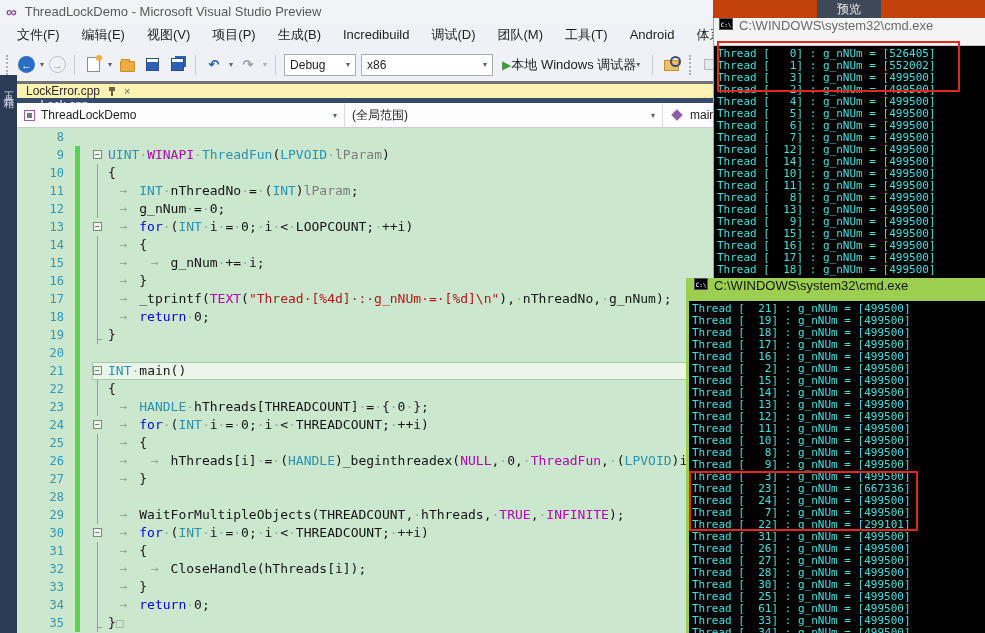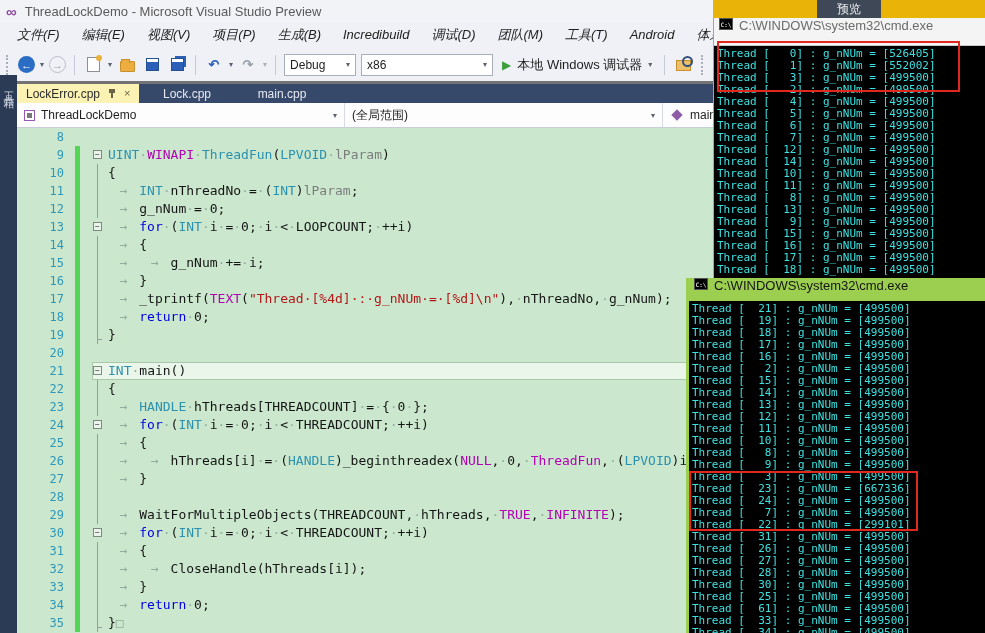--- a/index.html
+++ b/index.html
@@ -11,21 +11,21 @@
   .app{position:relative;width:985px;height:633px;overflow:hidden;background:#EFF1F6;}
 
   
   .titlebar{position:absolute;left:0;top:0;width:985px;height:22px;background:#F2F3F7;
     display:flex;align-items:center;gap:8px;padding-left:6px;font-size:13px;color:#5a5a5a;}
   .vslogo{color:#8d4a9e;font-weight:bold;font-size:15px;line-height:15px;}
 
   
   .menubar{position:absolute;left:0;top:22px;width:985px;height:26px;background:#EFF1F6;
     display:flex;align-items:center;padding-left:6px;font-size:13px;color:#1e1e1e;}
-  .mi{padding:0 11px;line-height:26px;cursor:default;font-style:italic;}
+  .mi{padding:0 11px;line-height:26px;cursor:default;}
 
   
   .toolbar{position:absolute;left:0;top:48px;width:985px;height:36px;background:#EFF1F6;
     border-bottom:3px solid #737373;display:flex;align-items:center;gap:5px;padding-left:3px;}
   .grip{width:4px;height:20px;border-left:2px dotted #A9AEBB;margin:0 3px;}
   .sep{width:1px;height:20px;background:#C6CAD6;margin:0 3px;}
   .tbico{width:20px;height:20px;display:flex;align-items:center;justify-content:center;font-size:13px;}
   .circ{width:17px;height:17px;border-radius:50%;display:flex;align-items:center;justify-content:center;
     font-size:11px;color:#fff;}
   .circ.back{background:#2B6CC4;}
@@ -38,33 +38,33 @@
   .folder{width:15px;height:11px;background:#ECAF3F;border:1px solid #C98F2C;border-radius:1px;position:relative;margin-top:3px;}
   .folder::before{content:"";position:absolute;left:0;top:-3px;width:7px;height:3px;background:#ECAF3F;border:1px solid #C98F2C;border-bottom:none;}
   .floppy{width:13px;height:13px;border:1px solid #24508F;background:linear-gradient(#fff 0 3px,#2B5FB8 3px);}
   .floppy.all{box-shadow:3px -3px 0 -1px #2B5FB8;}
   .i-undo{color:#2B5FB8;font-weight:bold;} .i-undo::before{content:"↶";}
   .i-redo{color:#9AA0AA;font-weight:bold;} .i-redo::before{content:"↷";}
   .combo{height:22px;background:#fff;border:1px solid #A9AEBB;display:flex;align-items:center;
     font-size:12px;color:#1e1e1e;padding:0 5px;gap:6px;justify-content:space-between;}
   .combo .caret{margin-left:auto;}
   .play{color:#3C9E3C;font-size:12px;} .play::before{content:"▶";}
-  .runbtn{display:flex;align-items:center;gap:6px;font-size:13px;color:#1e1e1e;padding:0 4px;}
+  .runbtn{display:flex;align-items:center;font-size:13px;color:#1e1e1e;padding:0 4px;}
   .findfolder{width:15px;height:11px;background:#ECC06A;border:1px solid #C98F2C;position:relative;margin-top:2px;}
   .findfolder::after{content:"";position:absolute;right:-3px;top:-5px;width:7px;height:7px;border:2px solid #35507C;border-radius:50%;}
   .grayico{width:14px;height:11px;border:1px solid #B3B8C2;background:#E4E7EE;}
 
   
   .sidebar{position:absolute;left:0;top:75px;width:17px;height:558px;background:#2B3A55;z-index:2;}
   .sidebar .vtext{writing-mode:vertical-rl;color:#C8D0DC;font-size:11px;letter-spacing:3px;
     display:block;margin:8px auto 0;}
 
   
   .tabbar{position:absolute;left:17px;top:84px;width:968px;height:19px;background:#36496A;
-    display:flex;align-items:stretch;z-index:1;}
+    display:flex;align-items:stretch;z-index:1;flex-direction:column;}
   .tab{display:flex;align-items:center;font-size:12px;color:#E6E9F0;padding:0 12px;cursor:default;}
   .tab.active{background:var(--active-tab-bg);color:#2b2b2b;gap:8px;padding:0 9px;}
   .tab.inactive{width:95px;justify-content:center;}
   .pin{display:inline-block;width:8px;height:9px;position:relative;}
   .pin::before{content:"";position:absolute;left:3px;top:3px;width:2px;height:6px;background:#6b6348;}
   .pin::after{content:"";position:absolute;left:1px;top:0;width:6px;height:4px;background:#6b6348;}
   .closex{font-size:11px;color:#6b6348;line-height:11px;} .closex::before{content:"×";}
 
   
   .navbar{position:absolute;left:17px;top:103px;width:968px;height:25px;background:#FDFDFD;
@@ -89,21 +89,21 @@
     font:8px/7px "DejaVu Sans Mono",monospace;color:#444;text-align:center;}
   .fm::before{content:"−";}
   .gd1::before,.gd2::before{content:"";position:absolute;left:5px;top:0;width:1px;height:18px;background:#8fa295;}
   .gd2::after{content:"";position:absolute;left:5px;top:13px;width:5px;height:1px;background:#8fa295;}
   .code{font:13px/18px "DejaVu Sans Mono",monospace;white-space:pre;margin:0;text-align:center;}
   .tk-k{color:#0000E0;} .tk-t{color:#2B91AF;} .tk-m{color:#B400B4;} .tk-s{color:#B21818;}
   .tk-g{color:#7c7c7c;} .tk-n{color:#151515;} .tk-w{color:#8FAE9B;}
   .tk-tab{color:#8FAE9B;display:inline-block;width:4ch;}
 
   
-  .preview-strip{position:absolute;left:713px;top:0;width:272px;height:18px;background:#eab308;
+  .preview-strip{position:absolute;left:713px;top:0;width:272px;height:18px;background:#c2410c;
     display:flex;align-items:center;justify-content:center;z-index:3;}
   .badge{background:#3E4857;color:#EDEDED;font-size:12px;line-height:16px;padding:1px 20px;}
   .conwin{position:absolute;z-index:3;display:flex;flex-direction:column;}
   .console-top{left:713px;top:18px;width:272px;height:260px;border-left:1px solid #9FA5AD;}
   .console-bottom{left:686px;top:278px;width:299px;height:355px;border-left:3px solid var(--bottom-title-bg);}
   .ctitle{display:flex;align-items:flex-start;gap:6px;padding-left:5px;flex:none;}
   .console-top .ctitle{height:28px;background:#F4F4F4;color:#6B6B6B;font-size:13px;border-bottom:1px solid #C9C9C9;}
   .console-bottom .ctitle{height:23px;background:var(--bottom-title-bg);color:#141414;font-size:13px;}
   .cmdico{width:14px;height:12px;background:#000;color:#DCDCDC;font:bold 6px/12px "DejaVu Sans Mono",monospace;
     text-align:center;flex:none;border:1px solid #555;}

